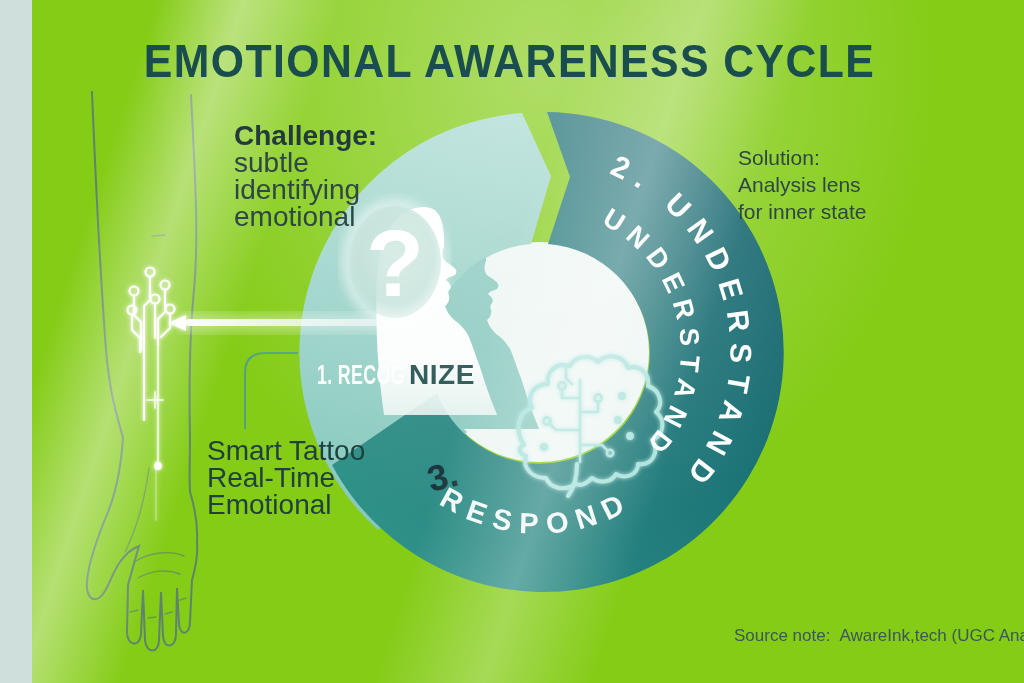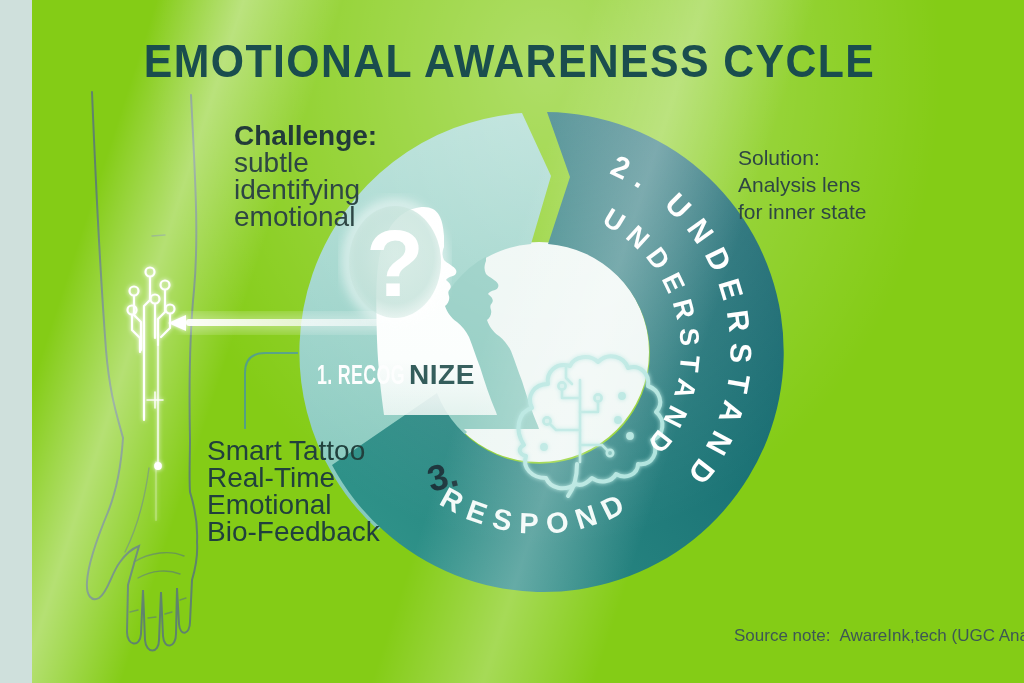--- a/index.html
+++ b/index.html
@@ -194,21 +194,20 @@
   <div class="tblock solution">
     <div class="hd">Solution:</div>
     <div>Analysis lens</div>
     <div>for inner state</div>
   </div>
 
   <div class="tblock tattoo-label">
     <div>Smart Tattoo</div>
     <div>Real-Time</div>
     <div>Emotional</div>
-    <div>Bio-Feedback</div>
   </div>
 
   <div class="source">
     <span>Source note:</span>
     <span>AwareInk,tech (UGC Analysis)</span>
   </div>
 
 </div>
 
 </body></html>

